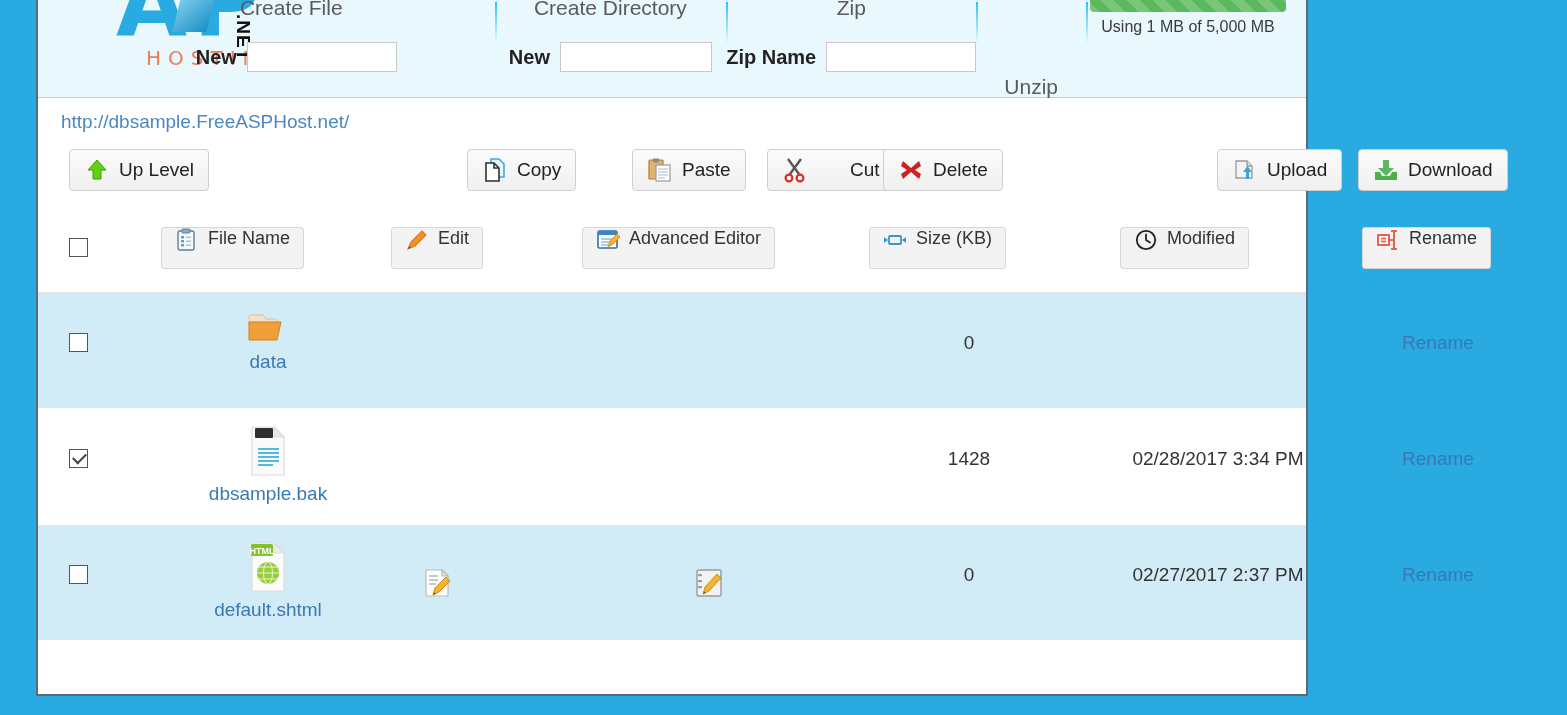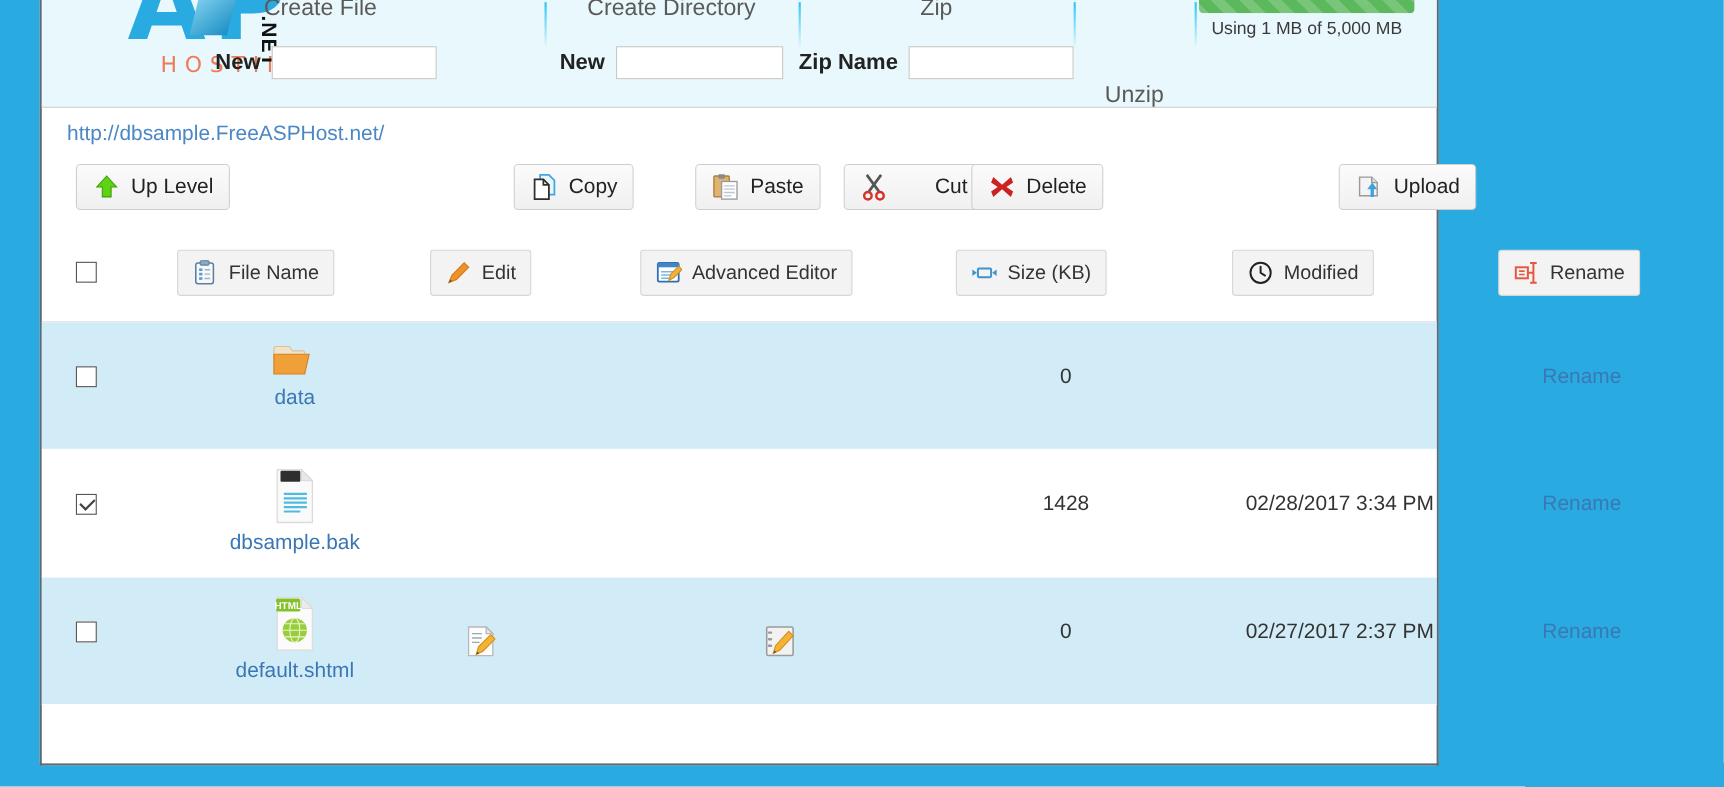--- a/index.html
+++ b/index.html
@@ -168,21 +168,21 @@
   
   .headrow {
     position: relative;
     height: 82px;
     border-bottom: 1px solid #e2e2e2;
   }
   .hbtn {
     position: absolute;
     top: 16px;
     display: inline-flex;
-    align-items: center;
+    align-items: flex-start;
     gap: 9px;
     height: 42px;
     padding: 0 13px;
     background: #f3f3f3;
     border: 1px solid #d6d6d6;
     border-radius: 3px;
     font-size: 18px;
     color: #333;
     white-space: nowrap;
     cursor: pointer;
@@ -367,20 +367,29 @@
         <span class="ic">
           <svg width="26" height="26" viewBox="0 0 26 26">
             <path d="M4 4 h11 l5 5 v12 h-16 z" fill="#f4f4f4" stroke="#9a9a9a" stroke-width="1.3"></path>
             <path d="M15 4 v5 h5" fill="#dcdcdc" stroke="#9a9a9a" stroke-width="1.3"></path>
             <path d="M14 22 L14 15 L11 15 L15.5 9 L20 15 L17 15 L17 22 Z" fill="#3fa2dd"></path>
           </svg>
         </span>
         <span>Upload</span>
       </div>
 
+      <div class="btn" style="left:1320px; top:12px;">
+        <span class="ic">
+          <svg width="26" height="26" viewBox="0 0 26 26">
+            <path d="M10 3 h6 v8 h5 l-8 8 l-8 -8 h5 z" fill="#5cb85c"></path>
+            <path d="M2 15 h5 l2 4 h8 l2 -4 h5 v8 h-22 z" fill="#4caf50"></path>
+          </svg>
+        </span>
+        <span>Download</span>
+      </div>
     </div>
 
     <div class="headrow">
 
       <div class="cbx" style="left:31px; top:27px;"></div>
 
       <div class="hbtn" style="left:123px;">
         <span class="ic">
           <svg width="24" height="24" viewBox="0 0 24 24">
             <rect x="3" y="3" width="16" height="19" rx="2" fill="#f6f8fa" stroke="#5c7ea0" stroke-width="1.4"></rect>

